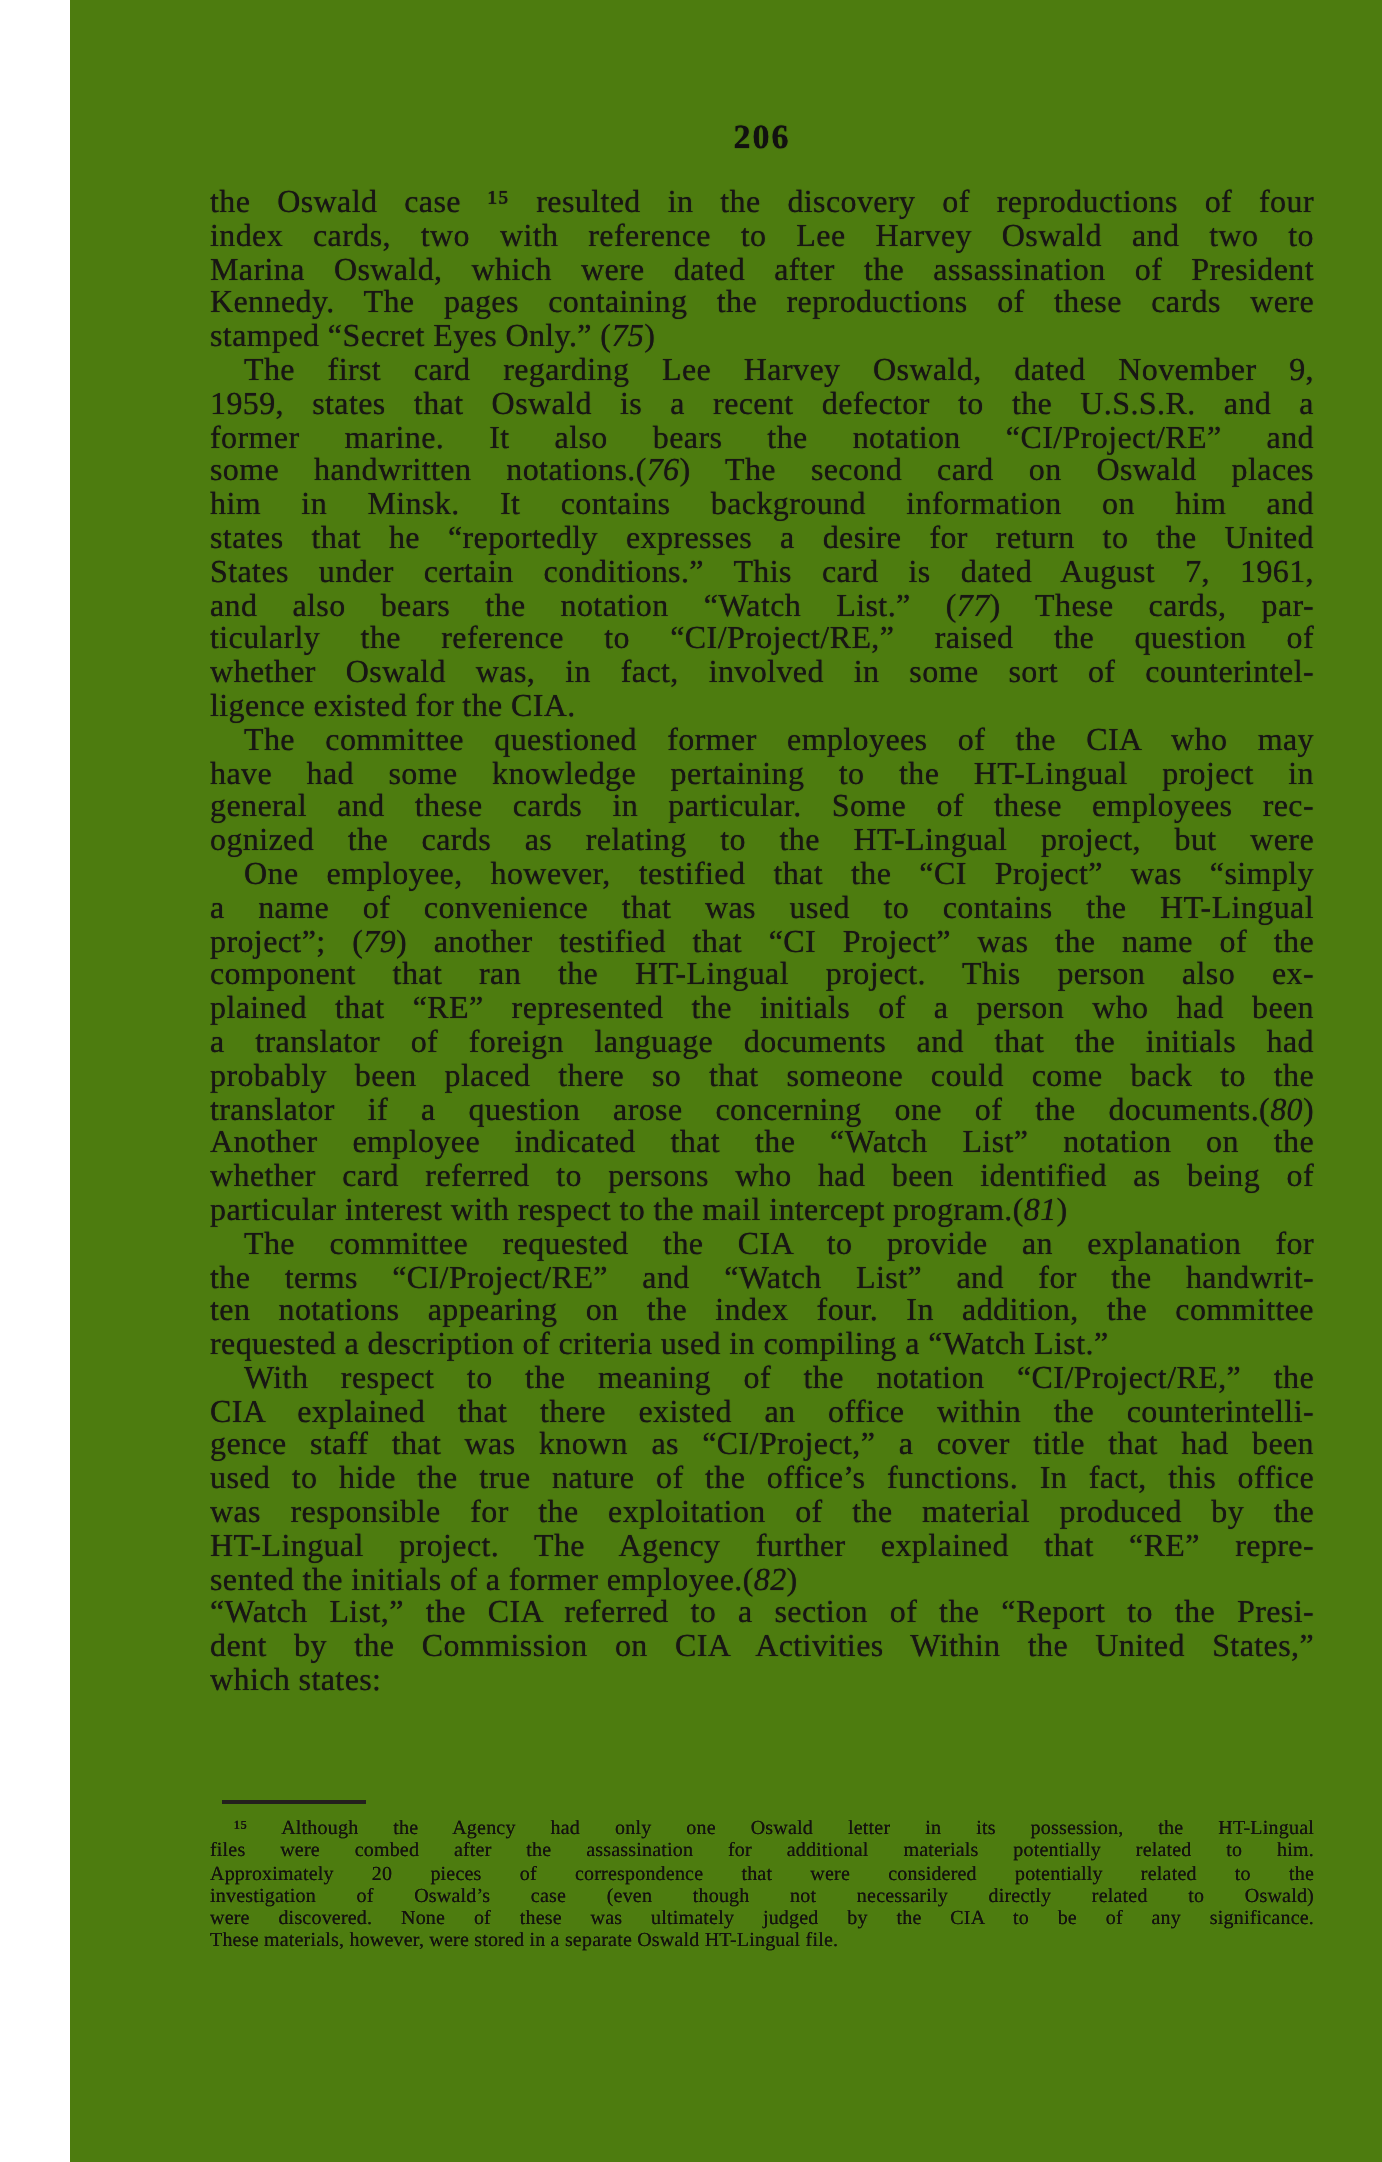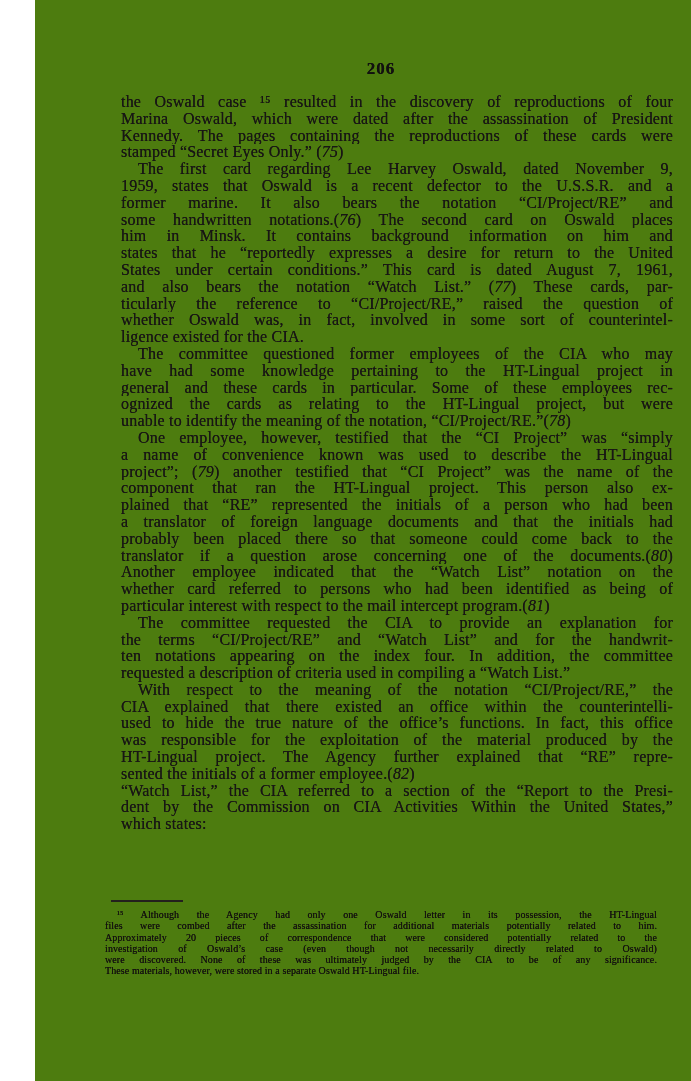--- a/index.html
+++ b/index.html
@@ -22,21 +22,21 @@
     text-align: center;
     font-size: 17px;
     font-weight: bold;
     letter-spacing: 1px;
     color: #121110;
     text-shadow: 0 0 0.5px #121110;
   }
   .body-text {
     position: absolute;
     top: 94px;
-    left: 86px;
+    left: 70px;
     width: 552px;
   }
   .tline {
     height: 16.8px;
     line-height: 16.8px;
     font-size: 16px;
     letter-spacing: 0.2px;
     text-align: justify;
     text-align-last: justify;
     overflow: hidden;
@@ -73,20 +73,21 @@
 </style>
 </head>
 <body>
 
 <div class="page">
   <div class="pageno">206</div>
 
   <div class="body-text">
     <div class="para">
         <div class="tline">the Oswald case ¹⁵ resulted in the discovery of reproductions of four</div>
+        <div class="tline">index cards, two with reference to Lee Harvey Oswald and two to</div>
         <div class="tline">Marina Oswald, which were dated after the assassination of President</div>
         <div class="tline">Kennedy. The pages containing the reproductions of these cards were</div>
         <div class="tline last">stamped “Secret Eyes Only.” (<i>75</i>)</div>
       </div>
     <div class="para">
         <div class="tline ind">The first card regarding Lee Harvey Oswald, dated November 9,</div>
         <div class="tline">1959, states that Oswald is a recent defector to the U.S.S.R. and a</div>
         <div class="tline">former marine. It also bears the notation “CI/Project/RE” and</div>
         <div class="tline">some handwritten notations.(<i>76</i>) The second card on Oswald places</div>
         <div class="tline">him in Minsk. It contains background information on him and</div>
@@ -95,44 +96,44 @@
         <div class="tline">and also bears the notation “Watch List.” (<i>77</i>) These cards, par-</div>
         <div class="tline">ticularly the reference to “CI/Project/RE,” raised the question of</div>
         <div class="tline">whether Oswald was, in fact, involved in some sort of counterintel-</div>
         <div class="tline last">ligence existed for the CIA.</div>
       </div>
     <div class="para">
         <div class="tline ind">The committee questioned former employees of the CIA who may</div>
         <div class="tline">have had some knowledge pertaining to the HT-Lingual project in</div>
         <div class="tline">general and these cards in particular. Some of these employees rec-</div>
         <div class="tline">ognized the cards as relating to the HT-Lingual project, but were</div>
-        <div class="tline last">unable to identify the meaning of the notation, “CI/Project/RE.”(<i>78</i>)</div>
       </div>
     <div class="para">
         <div class="tline ind">One employee, however, testified that the “CI Project” was “simply</div>
-        <div class="tline">a name of convenience known was used to describe the HT-Lingual</div>
+        <div class="tline">a name of convenience that was used to contains the HT-Lingual</div>
         <div class="tline">project”; (<i>79</i>) another testified that “CI Project” was the name of the</div>
         <div class="tline">component that ran the HT-Lingual project. This person also ex-</div>
         <div class="tline">plained that “RE” represented the initials of a person who had been</div>
         <div class="tline">a translator of foreign language documents and that the initials had</div>
         <div class="tline">probably been placed there so that someone could come back to the</div>
         <div class="tline">translator if a question arose concerning one of the documents.(<i>80</i>)</div>
         <div class="tline">Another employee indicated that the “Watch List” notation on the</div>
         <div class="tline">whether card referred to persons who had been identified as being of</div>
         <div class="tline last">particular interest with respect to the mail intercept program.(<i>81</i>)</div>
       </div>
     <div class="para">
         <div class="tline ind">The committee requested the CIA to provide an explanation for</div>
         <div class="tline">the terms “CI/Project/RE” and “Watch List” and for the handwrit-</div>
         <div class="tline">ten notations appearing on the index four. In addition, the committee</div>
         <div class="tline last">requested a description of criteria used in compiling a “Watch List.”</div>
       </div>
     <div class="para">
         <div class="tline ind">With respect to the meaning of the notation “CI/Project/RE,” the</div>
         <div class="tline">CIA explained that there existed an office within the counterintelli-</div>
+        <div class="tline">gence staff that was known as “CI/Project,” a cover title that had been</div>
         <div class="tline">used to hide the true nature of the office’s functions. In fact, this office</div>
         <div class="tline">was responsible for the exploitation of the material produced by the</div>
         <div class="tline">HT-Lingual project. The Agency further explained that “RE” repre-</div>
         <div class="tline last">sented the initials of a former employee.(<i>82</i>)</div>
       </div>
     <div class="para">
         <div class="tline">“Watch List,” the CIA referred to a section of the “Report to the Presi-</div>
         <div class="tline">dent by the Commission on CIA Activities Within the United States,”</div>
         <div class="tline last">which states:</div>
       </div>

